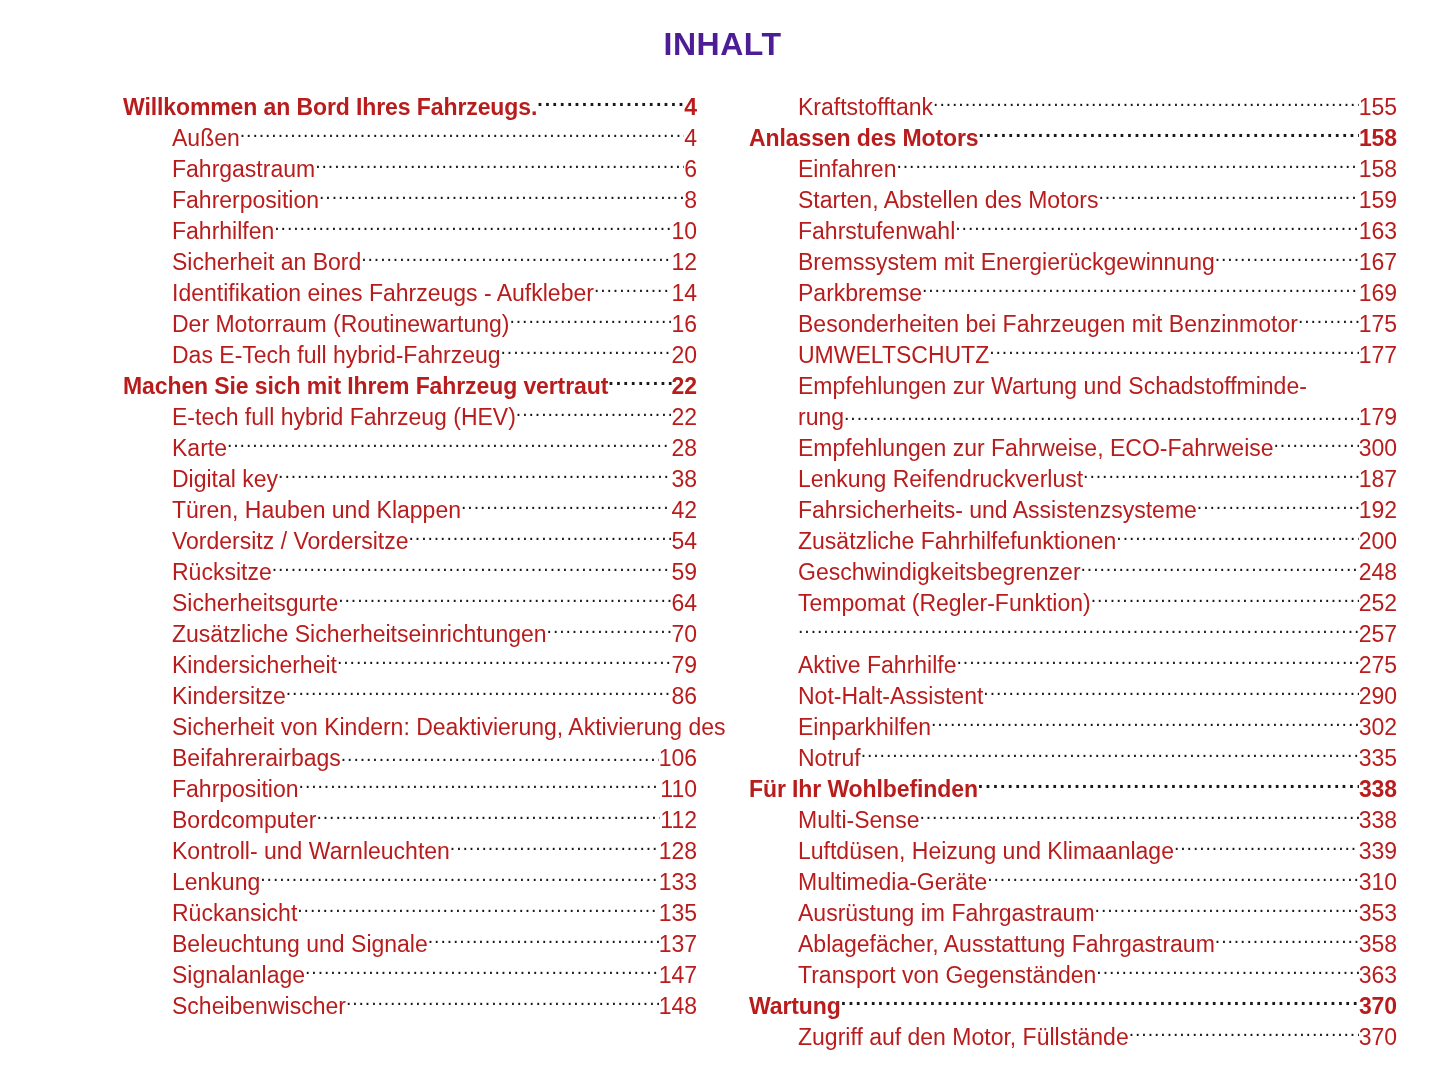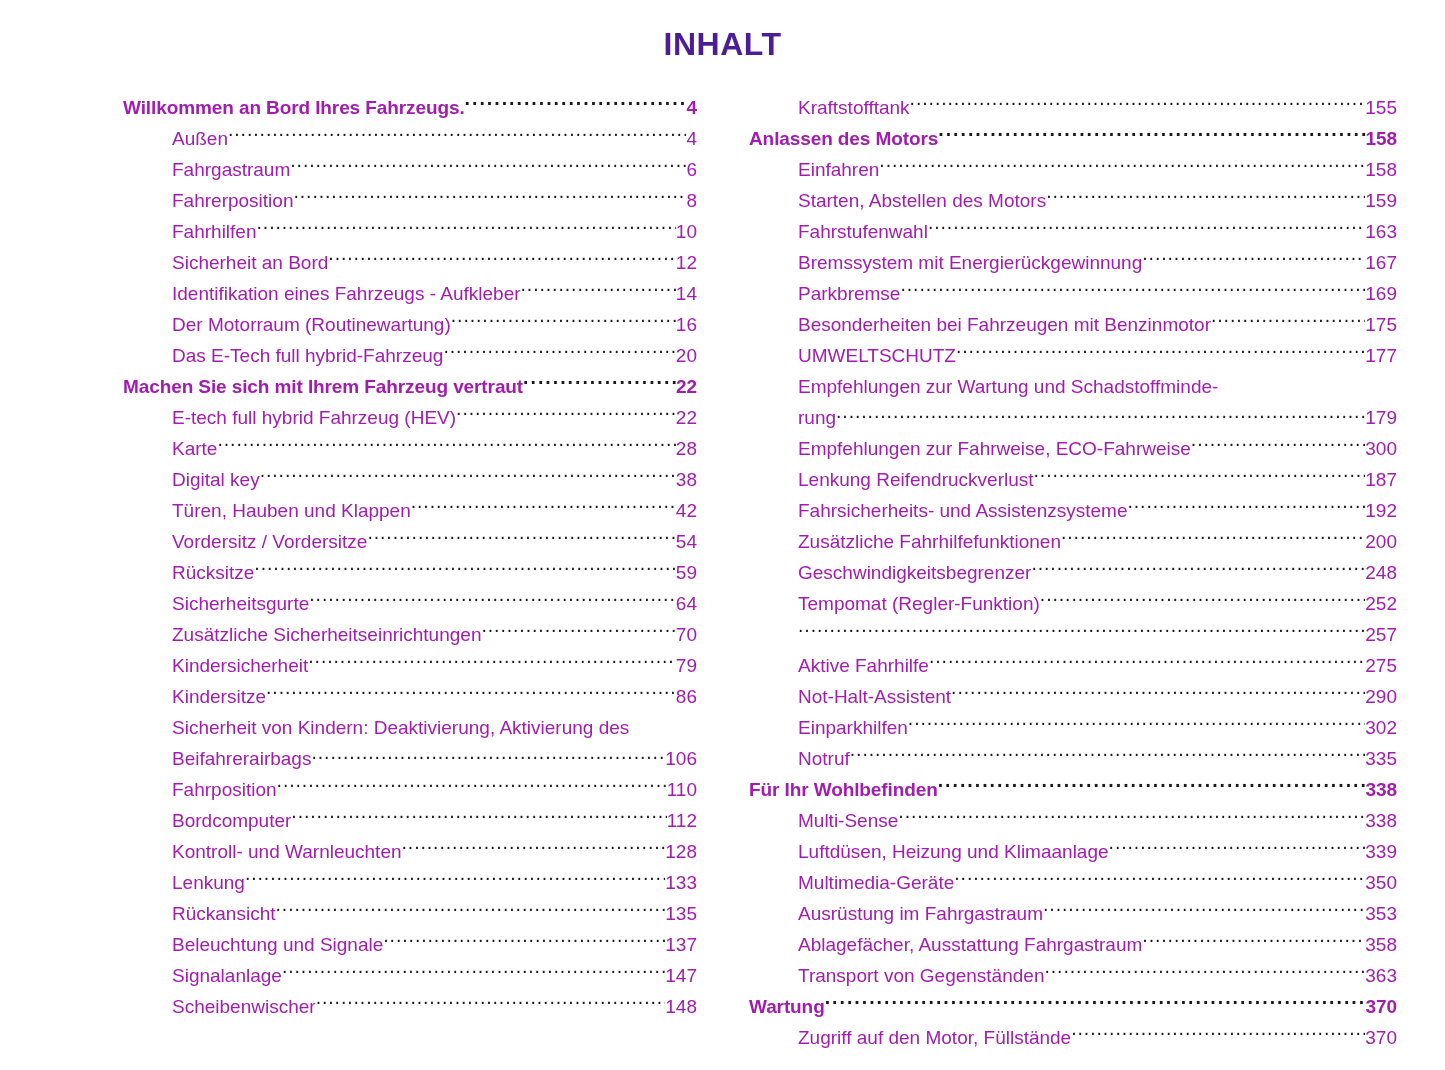--- a/index.html
+++ b/index.html
@@ -52,23 +52,23 @@
   .col-right {
     width: 748px;
     padding-left: 52px;
     padding-right: 48px;
   }
 
   
   .toc-entry {
     display: block;
     position: relative;
-    font-size: 19px;
+    font-size: 23px;
     line-height: 31px;
-    color: #a21caf;
+    color: #b91c1c;
     white-space: normal;
   }
   .toc-entry.level-1 {
     font-weight: 700;
     margin-left: 0px;
     letter-spacing: -0.1px;
   }
   .toc-entry.level-2 {
     font-weight: 400;
     margin-left: 49px;
@@ -505,21 +505,21 @@
           <span class="entry-line">
             <span class="entry-label">Luftdüsen, Heizung und Klimaanlage</span>
             <span class="entry-leader"></span>
             <span class="entry-page">339</span>
           </span>
         </div>
         <div class="toc-entry level-2">
           <span class="entry-line">
             <span class="entry-label">Multimedia-Geräte</span>
             <span class="entry-leader"></span>
-            <span class="entry-page">350</span>
+            <span class="entry-page">310</span>
           </span>
         </div>
         <div class="toc-entry level-2">
           <span class="entry-line">
             <span class="entry-label">Ausrüstung im Fahrgastraum</span>
             <span class="entry-leader"></span>
             <span class="entry-page">353</span>
           </span>
         </div>
         <div class="toc-entry level-2">

